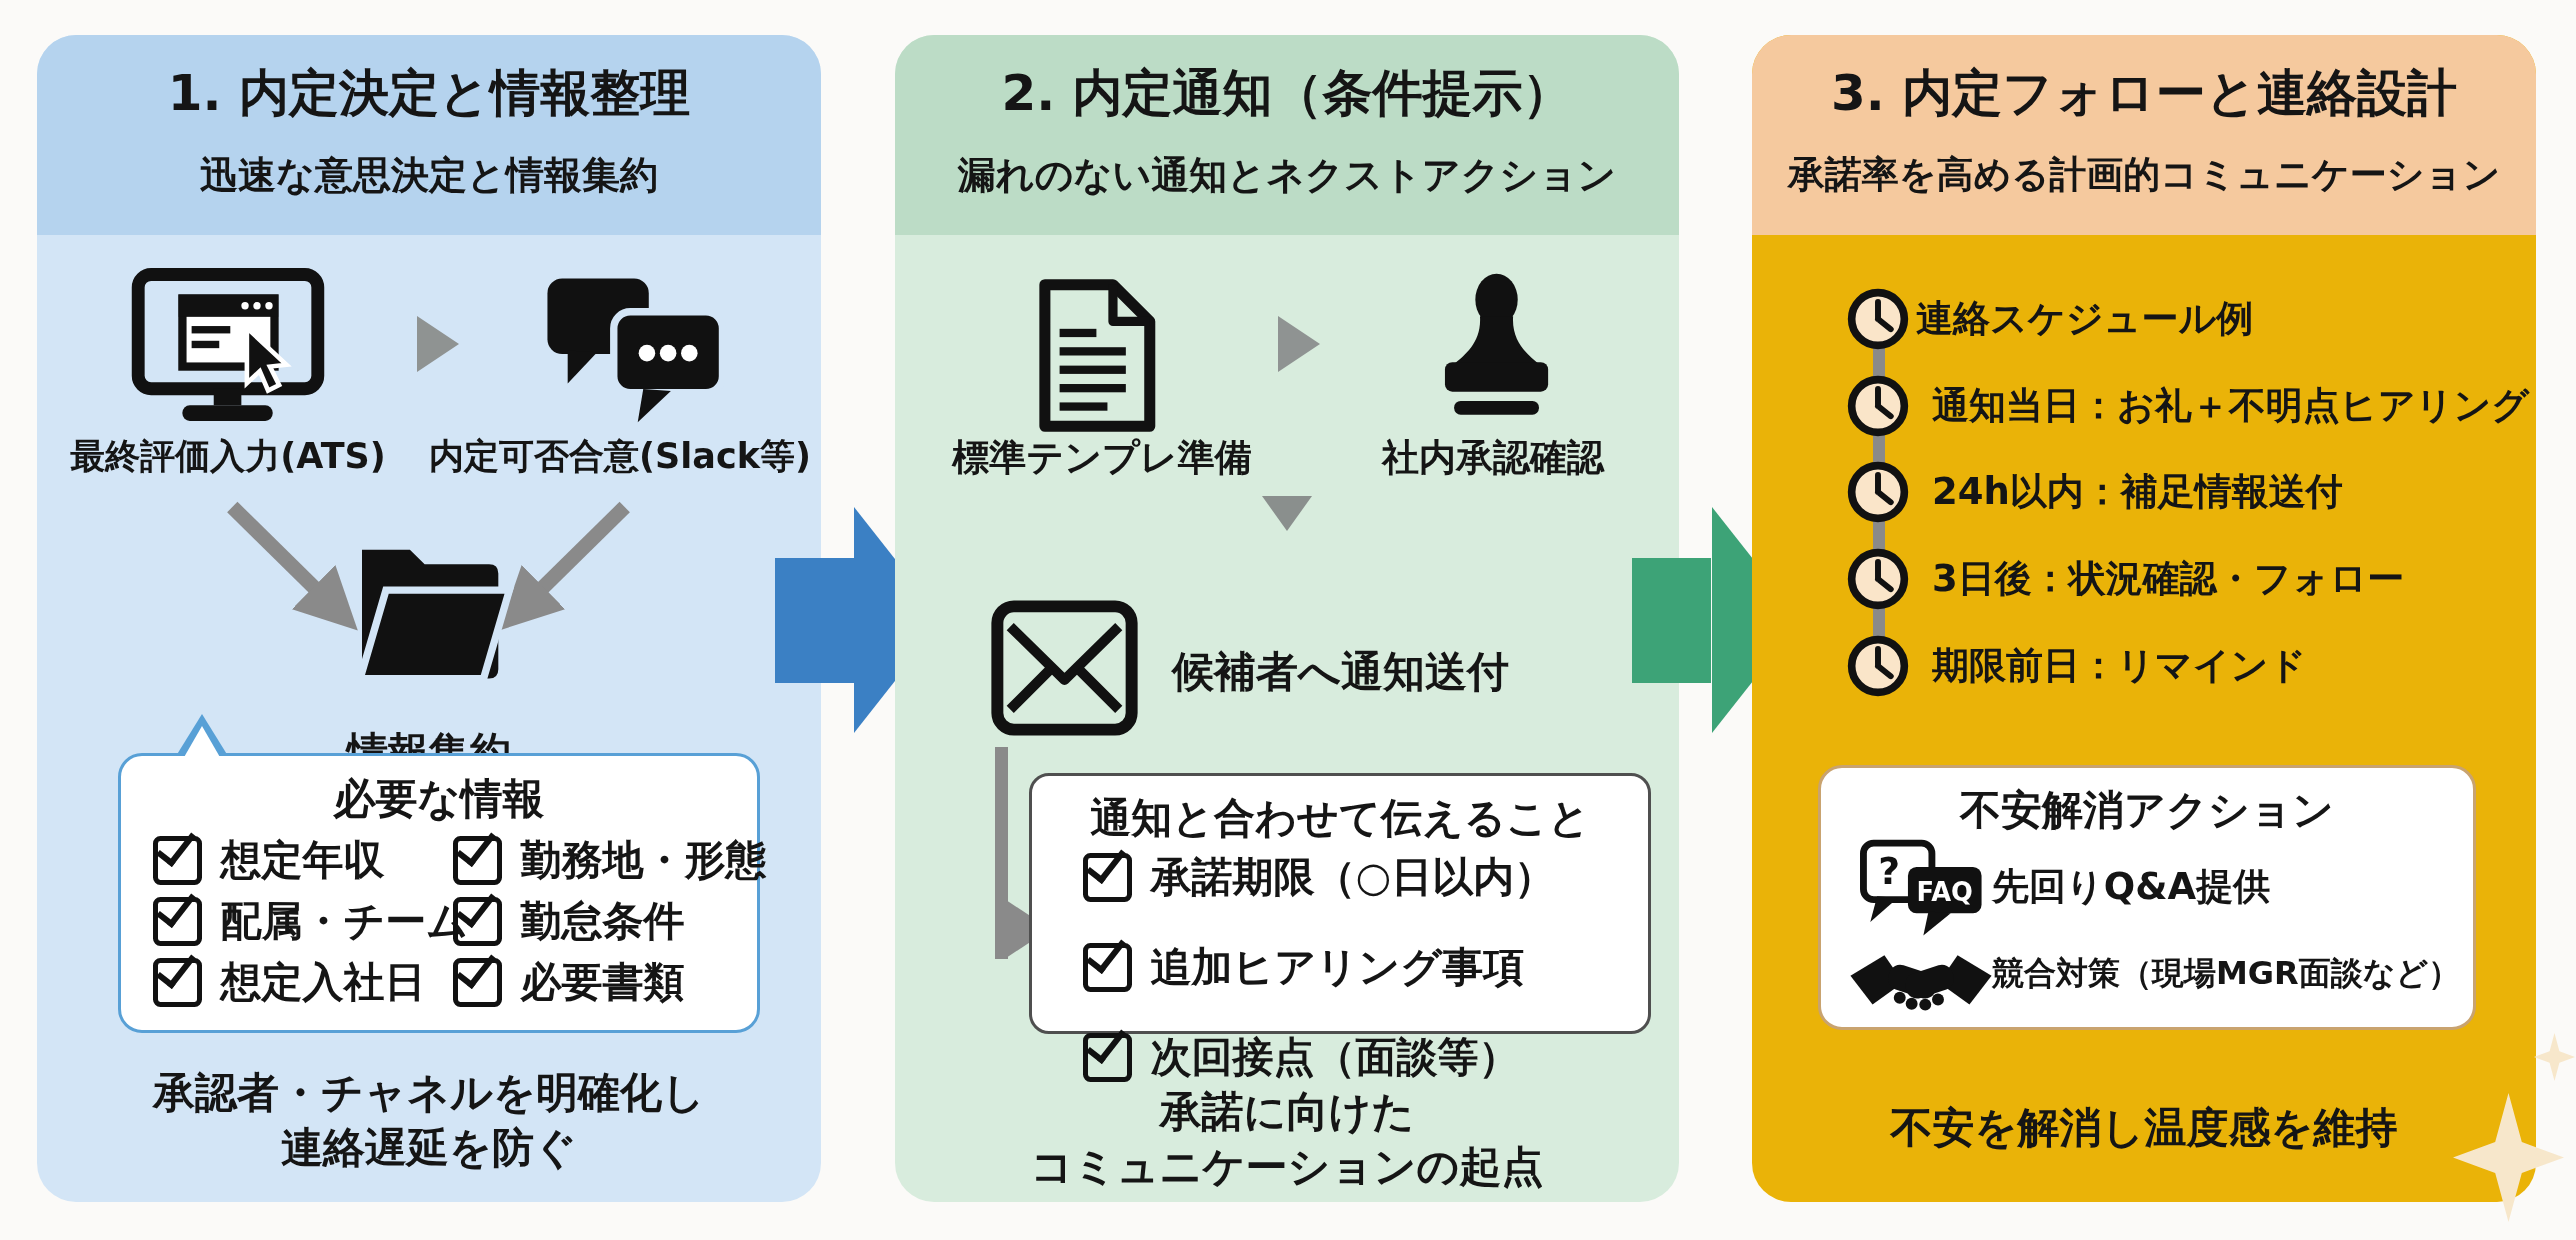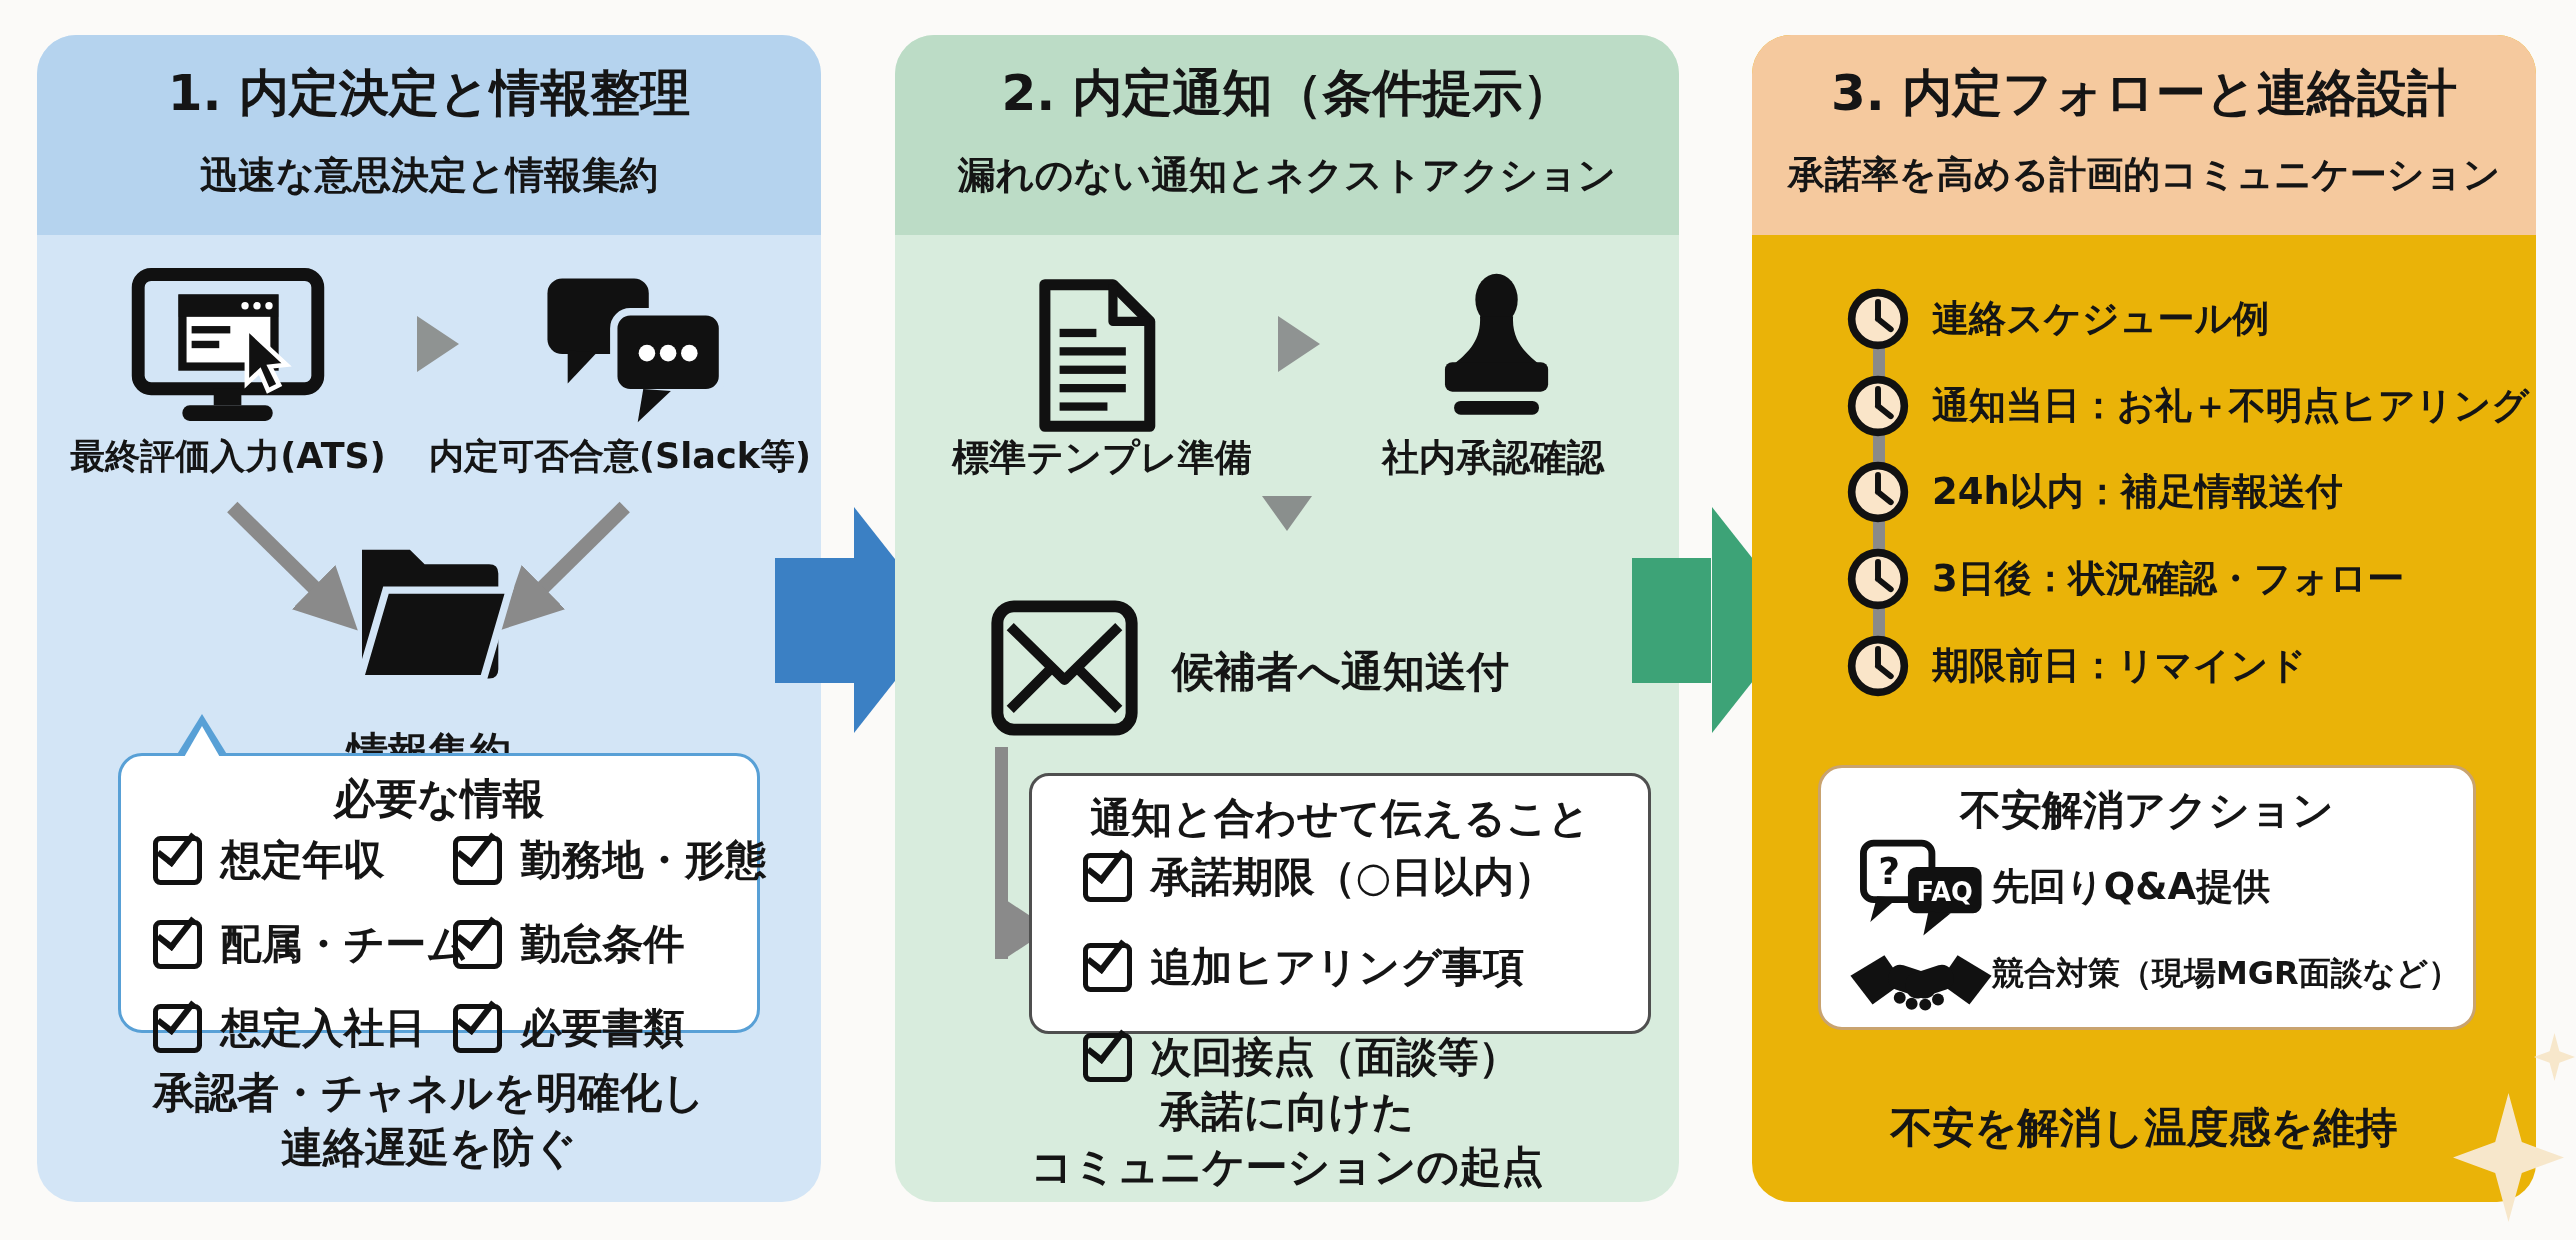--- a/index.html
+++ b/index.html
@@ -24,21 +24,21 @@
   .tri-right{width:0;height:0;border-top:28px solid transparent;border-bottom:28px solid transparent;border-left:42px solid #8f9392;}
   .tri-down{width:0;height:0;border-left:25px solid transparent;border-right:25px solid transparent;border-top:35px solid #8a8f8d;}
   .big-arrow-rect{position:absolute;top:558px;width:79px;height:125px;}
   .big-arrow-head{position:absolute;top:507px;width:0;height:0;border-top:113px solid transparent;border-bottom:113px solid transparent;}
   .callout{position:absolute;background:#ffffff;border-radius:24px;}
   .callout-title{position:absolute;left:0;top:14.8px;width:100%;text-align:center;font-size:42px;}
   .cb{width:39px;height:39px;border:5.5px solid #111;border-radius:7.4px;position:relative;flex:0 0 auto;}
   .cb::after{content:"";position:absolute;left:8.3px;top:-14.8px;width:14px;height:33px;
              border-right:6.5px solid #111;border-bottom:6.5px solid #111;transform:rotate(38deg);}
   .check-row{display:flex;align-items:center;gap:18.4px;font-size:41px;white-space:nowrap;}
-  .col{position:absolute;display:flex;flex-direction:column;gap:29px;}
+  .col{position:absolute;display:flex;flex-direction:column;gap:6px;}
   .caption{position:absolute;left:0;width:100%;text-align:center;font-size:42px;line-height:1.3;}
   .tail-outer{position:absolute;width:0;height:0;border-left:26px solid transparent;border-right:26px solid transparent;border-bottom:42px solid #58a0d6;}
   .tail-inner{position:absolute;width:0;height:0;border-left:19.4px solid transparent;border-right:19.4px solid transparent;border-bottom:33px solid #ffffff;}
   .vline{position:absolute;background:#8a8a8a;}
   .tl-row{position:absolute;display:flex;align-items:center;}
   .tl-label{font-size:37px;white-space:nowrap;}
   .sparkle{position:absolute;background:#f7e7cb;
            clip-path:polygon(50% 0%,62% 38%,100% 50%,62% 62%,50% 100%,38% 62%,0% 50%,38% 38%);}
   svg text{font-family:"DejaVu Sans","Liberation Sans",sans-serif;font-weight:700;}
 </style>
@@ -211,21 +211,21 @@
     <div class="ptitle">3. 内定フォローと連絡設計</div>
     <div class="psub" style="font-size:37px;">承諾率を高める計画的コミュニケーション</div>
 
     <div class="vline" style="left:121px;top:284px;width:12px;height:347px;"></div>
 
     <div class="tl-row" style="left:92px;top:250px;">
       <svg width="68" height="68" viewBox="0 0 80 80">
         <circle cx="40" cy="40" r="31" fill="#fae5c9" stroke="#111" stroke-width="9"></circle>
         <path d="M40,40 L40,20 M40,40 L55,52" stroke="#111" stroke-width="7" stroke-linecap="round" fill="none"></path>
       </svg>
-      <div class="tl-label" style="margin-left:20px;">連絡スケジュール例</div>
+      <div class="tl-label" style="margin-left:4px;">連絡スケジュール例</div>
     </div>
     <div class="tl-row" style="left:92px;top:337px;">
       <svg width="68" height="68" viewBox="0 0 80 80">
         <circle cx="40" cy="40" r="31" fill="#fae5c9" stroke="#111" stroke-width="9"></circle>
         <path d="M40,40 L40,20 M40,40 L55,52" stroke="#111" stroke-width="7" stroke-linecap="round" fill="none"></path>
       </svg>
       <div class="tl-label" style="margin-left:20px;">通知当日：お礼＋不明点ヒアリング</div>
     </div>
     <div class="tl-row" style="left:92px;top:423px;">
       <svg width="68" height="68" viewBox="0 0 80 80">

